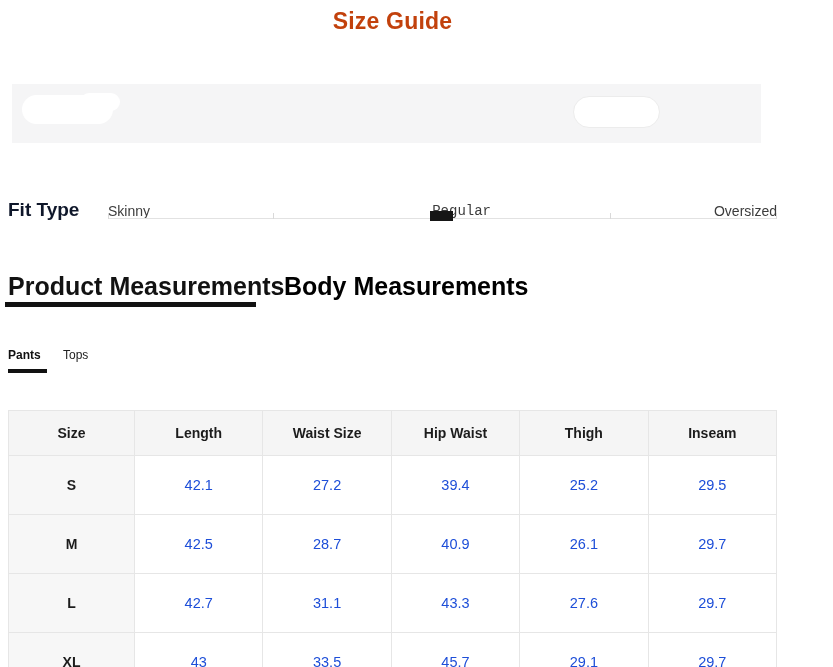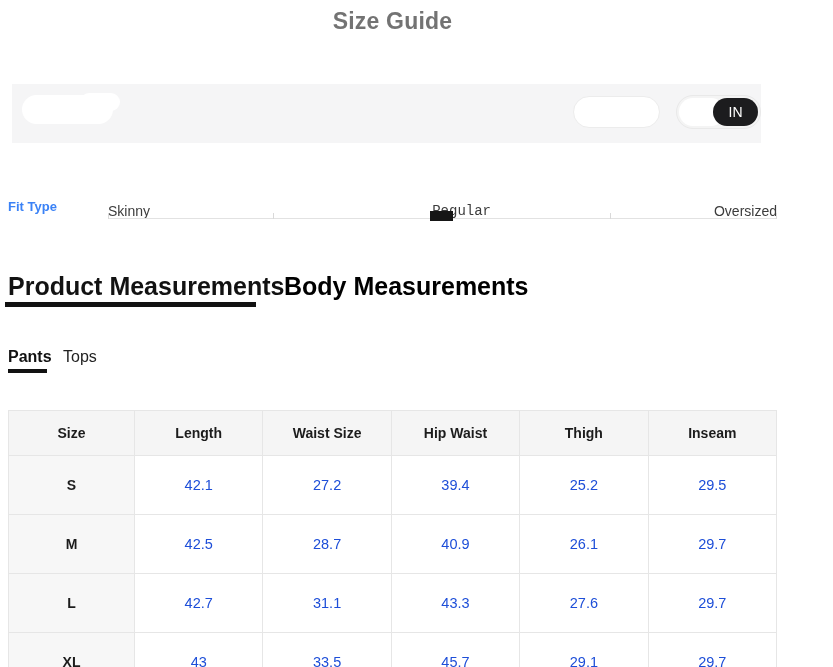--- a/index.html
+++ b/index.html
@@ -6,21 +6,21 @@
   body{
     width:833px;height:667px;position:relative;overflow:hidden;
     background:#ffffff;color:#1a1a1a;
     font-family:"Liberation Sans",sans-serif;
   }
   .abs{position:absolute;}
 
   
   .page-title{
     left:8px;top:8px;width:769px;text-align:center;
-    font-size:23px;font-weight:700;letter-spacing:.2px;color:#737373;
+    font-size:23px;font-weight:700;letter-spacing:.2px;color:#c2410c;
   }
 
   
   .toolbar{left:12px;top:84px;width:749px;height:59px;background:#f5f5f6;}
   .blob{left:10px;top:11px;width:91px;height:29px;background:#ffffff;border-radius:15px;}
   .blob:after{content:"";position:absolute;left:58px;top:-2px;width:40px;height:18px;background:#ffffff;border-radius:9px;}
   .pill-btn{
     left:561px;top:12px;width:87px;height:32px;box-sizing:border-box;
     background:#ffffff;border:1px solid #ececec;border-radius:17px;
   }
@@ -28,38 +28,38 @@
     left:664px;top:11px;width:85px;height:34px;box-sizing:border-box;
     background:#f4f4f4;border:1px solid #e9e9e9;border-radius:17px;
   }
   .unit-thumb{left:2px;top:2px;width:46px;height:28px;background:#ffffff;border-radius:14px;}
   .unit-in{
     right:2px;top:2px;width:45px;height:28px;background:#1c1c1e;border-radius:14px;
     color:#ffffff;font-size:14px;display:flex;align-items:center;justify-content:center;
   }
 
   
-  .fit-label{left:8px;top:199px;font-size:13px;font-weight:700;color:#3b82f6;}
+  .fit-label{left:8px;top:199px;font-size:19px;font-weight:700;color:#0f172a;}
   .fit-opt{top:203px;font-size:14px;color:#3c3c3c;}
   .opt-skinny{left:108px;}
   .opt-regular{left:391px;width:100px;text-align:right;font-family:Liberation Mono, monospace;}
   .opt-oversized{right:56px;}
   .fit-track{left:108px;top:218px;width:669px;height:1px;background:#e2e2e2;}
   .tick{width:1px;height:6px;top:213px;background:#d9d9d9;}
   .tick-0{left:108px;} .tick-1{left:273px;} .tick-2{left:610px;} .tick-3{left:776px;}
   .fit-handle{left:430px;top:211px;width:23px;height:10px;background:#161616;}
 
   
   .tab{top:272px;font-size:25px;font-weight:700;}
   .tab-product{left:8px;color:#121212;}
   .tab-body{left:284px;color:#000000;}
   .tab-underline{left:5px;top:302px;width:251px;height:5px;background:#121212;}
 
   
-  .subtab{top:348px;font-size:16px;}
+  .subtab{top:348px;font-size:12px;}
   .subtab-pants{left:8px;font-weight:700;color:#111111;}
   .subtab-tops{left:63px;font-weight:400;color:#222222;}
   .subtab-underline{left:8px;top:369px;width:39px;height:4px;background:#111111;}
 
   
   .table-wrap{left:8px;top:390px;width:771px;height:263px;overflow:hidden;margin-top:20px;}
   table{border-collapse:collapse;width:769px;table-layout:fixed;}
   col.c-size{width:126px;}
   th,td{border:1px solid #e6e6e6;text-align:center;vertical-align:middle;padding:0;}
   thead th{height:44px;background:#f5f5f5;font-size:14px;font-weight:700;color:#1c1c1c;}
@@ -67,24 +67,20 @@
   tbody td{height:58px;background:#ffffff;font-size:14.5px;font-weight:400;color:#1d4ed8;}
 </style>
 </head>
 <body>
 
 <div class="abs page-title">Size Guide</div>
 
 <div class="abs toolbar">
   <div class="abs blob"></div>
   <div class="abs pill-btn"></div>
-  <div class="abs unit-toggle">
-    <div class="abs unit-thumb"></div>
-    <div class="abs unit-in">IN</div>
-  </div>
 </div>
 
 <div class="abs fit-label">Fit Type</div>
 <div class="abs fit-opt opt-skinny">Skinny</div>
 <div class="abs fit-opt opt-regular">Regular</div>
 <div class="abs fit-opt opt-oversized">Oversized</div>
 <div class="abs fit-track"></div>
 <div class="abs tick tick-0"></div>
 <div class="abs tick tick-1"></div>
 <div class="abs tick tick-2"></div>

